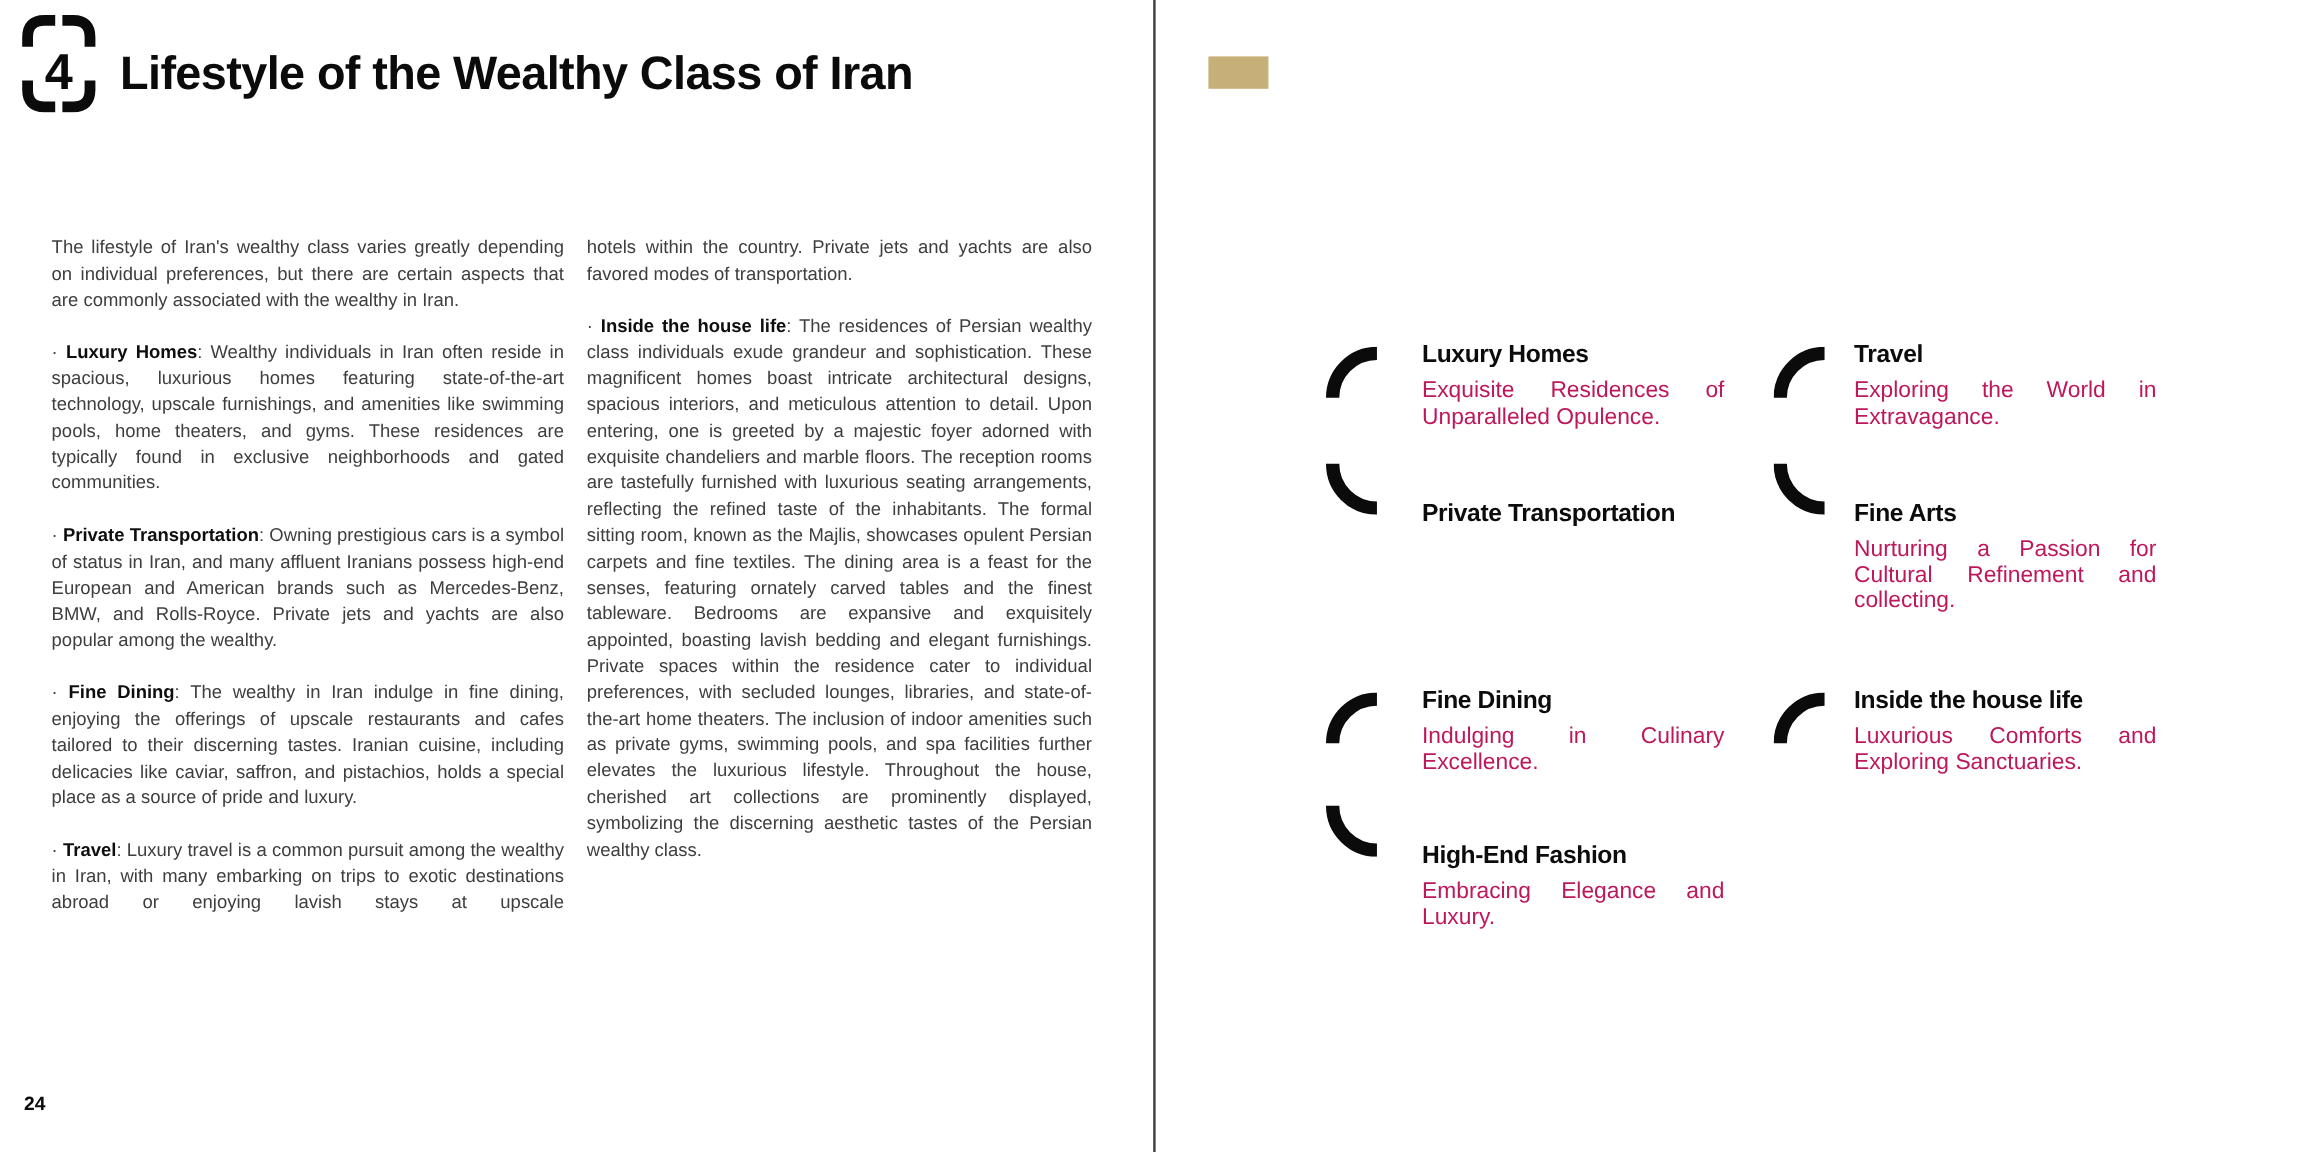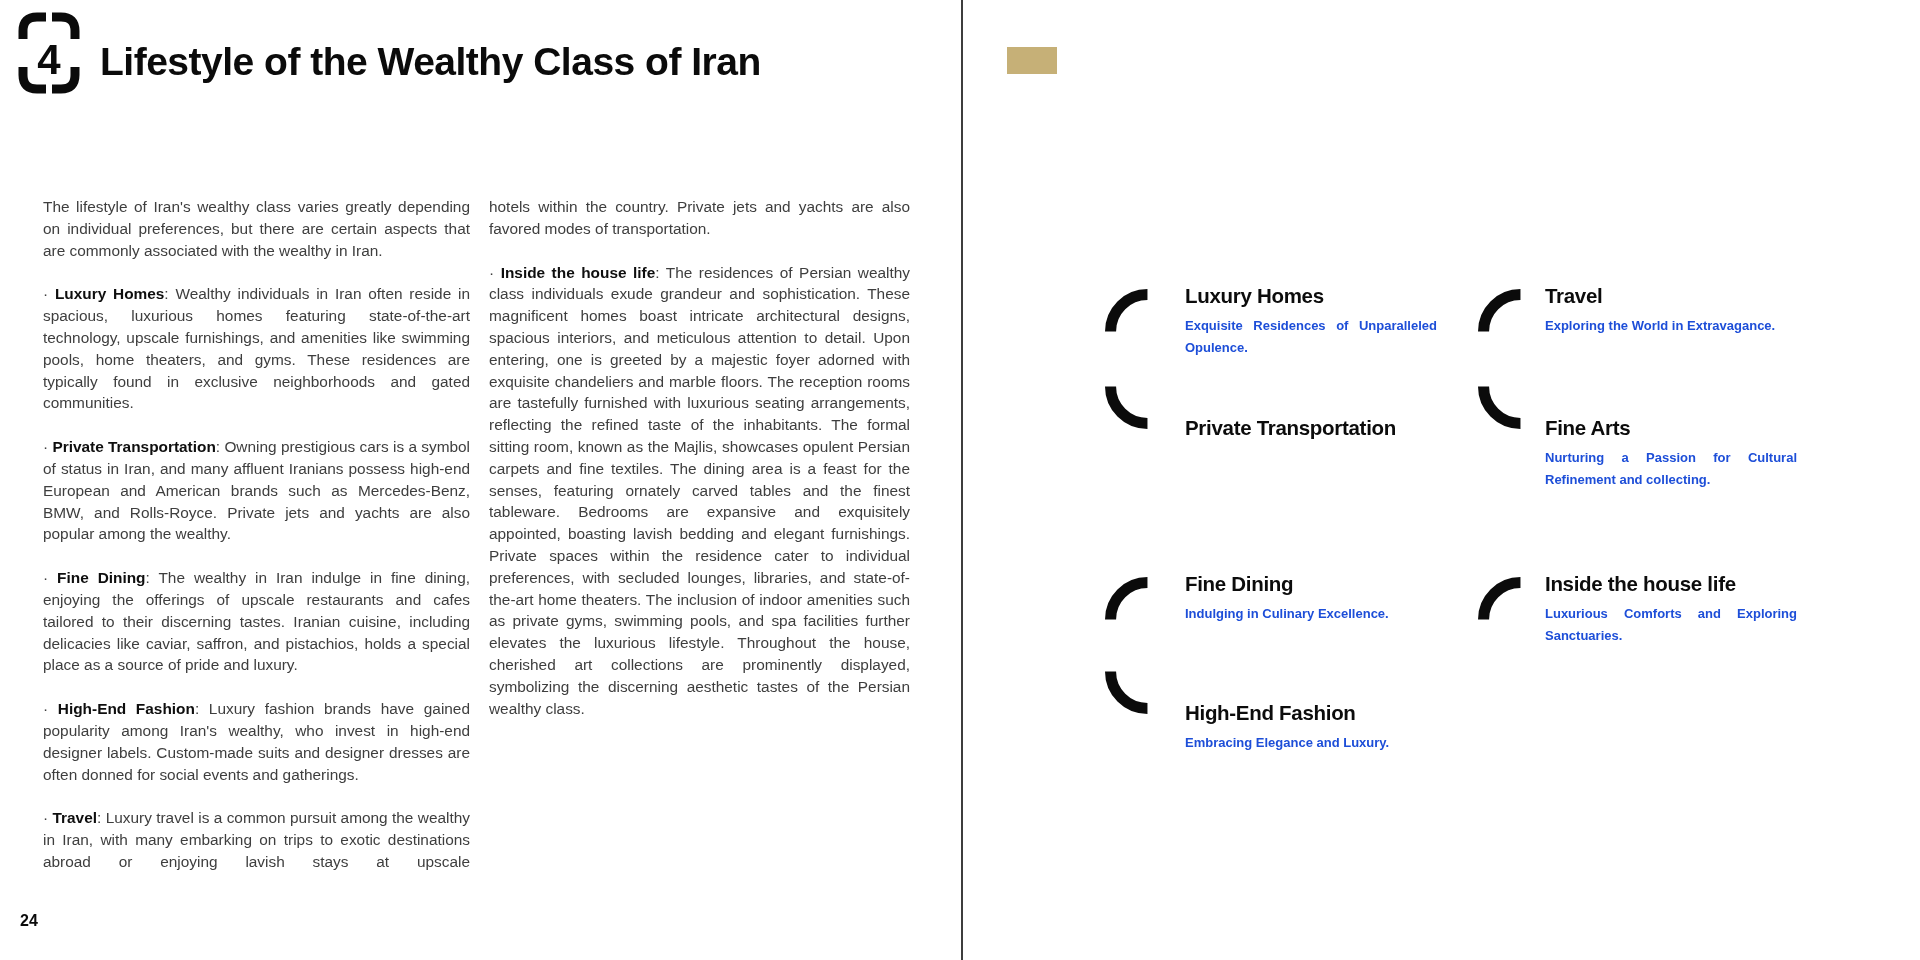--- a/index.html
+++ b/index.html
@@ -30,21 +30,21 @@
   .accent-rect{position:absolute;left:1007px;top:47px;width:50px;height:27px;}
   #features{position:absolute;left:0;top:0;width:1920px;height:960px;}
   .feature{position:absolute;}
   .feature-icon{position:absolute;left:0;}
   .feature-text h3{
     margin:0 0 7px 0;white-space:nowrap;
     font-size:20.5px;line-height:25px;font-weight:700;letter-spacing:-0.3px;color:#0c0c0c;
   }
   .feature-text .desc{
     margin:0;width:252px;text-align:justify;
-    font-size:13px;line-height:21.5px;color:#1d4ed8;font-weight:bold;
+    font-size:19px;line-height:21.5px;color:#be185d;
   }
 </style>
 </head>
 <body>
 
 <div class="canvas">
 
   <section>
     <svg class="chapter-frame" width="62" height="82" viewBox="0 0 62 82" fill="none">
       <path d="M5 27 L5 19 Q5 5 19 5 L28 5" stroke="#0b0b0b" stroke-width="9" fill="none"></path>
@@ -54,21 +54,20 @@
       <text x="31" y="62" text-anchor="middle" font-family="Liberation Sans, sans-serif" font-size="42" font-weight="700" fill="#0b0b0b">4</text>
     </svg>
 
     <h1 class="page-title">Lifestyle of the Wealthy Class of Iran</h1>
 
     <div class="text-column" id="col1" style="left:43px;width:427px;">
         <p class="para">The lifestyle of Iran's wealthy class varies greatly depending on individual preferences, but there are certain aspects that are commonly associated with the wealthy in Iran.</p>
         <p class="para">· <b>Luxury Homes</b>: Wealthy individuals in Iran often reside in spacious, luxurious homes featuring state-of-the-art technology, upscale furnishings, and amenities like swimming pools, home theaters, and gyms. These residences are typically found in exclusive neighborhoods and gated communities.</p>
         <p class="para">· <b>Private Transportation</b>: Owning prestigious cars is a symbol of status in Iran, and many affluent Iranians possess high-end European and American brands such as Mercedes-Benz, BMW, and Rolls-Royce. Private jets and yachts are also popular among the wealthy.</p>
         <p class="para">· <b>Fine Dining</b>: The wealthy in Iran indulge in fine dining, enjoying the offerings of upscale restaurants and cafes tailored to their discerning tastes. Iranian cuisine, including delicacies like caviar, saffron, and pistachios, holds a special place as a source of pride and luxury.</p>
-        <p class="para">· <b>High-End Fashion</b>: Luxury fashion brands have gained popularity among Iran's wealthy, who invest in high-end designer labels. Custom-made suits and designer dresses are often donned for social events and gatherings.</p>
         <p class="para jlast">· <b>Travel</b>: Luxury travel is a common pursuit among the wealthy in Iran, with many embarking on trips to exotic destinations abroad or enjoying lavish stays at upscale</p>
       </div>
     <div class="text-column" id="col2" style="left:489px;width:421px;">
         <p class="para">hotels within the country. Private jets and yachts are also favored modes of transportation.</p>
         <p class="para">· <b>Inside the house life</b>: The residences of Persian wealthy class individuals exude grandeur and sophistication. These magnificent homes boast intricate architectural designs, spacious interiors, and meticulous attention to detail. Upon entering, one is greeted by a majestic foyer adorned with exquisite chandeliers and marble floors. The reception rooms are tastefully furnished with luxurious seating arrangements, reflecting the refined taste of the inhabitants. The formal sitting room, known as the Majlis, showcases opulent Persian carpets and fine textiles. The dining area is a feast for the senses, featuring ornately carved tables and the finest tableware. Bedrooms are expansive and exquisitely appointed, boasting lavish bedding and elegant furnishings. Private spaces within the residence cater to individual preferences, with secluded lounges, libraries, and state-of-the-art home theaters. The inclusion of indoor amenities such as private gyms, swimming pools, and spa facilities further elevates the luxurious lifestyle. Throughout the house, cherished art collections are prominently displayed, symbolizing the discerning aesthetic tastes of the Persian wealthy class.</p>
       </div>
 
     <div class="page-number">24</div>
   </section>
 

